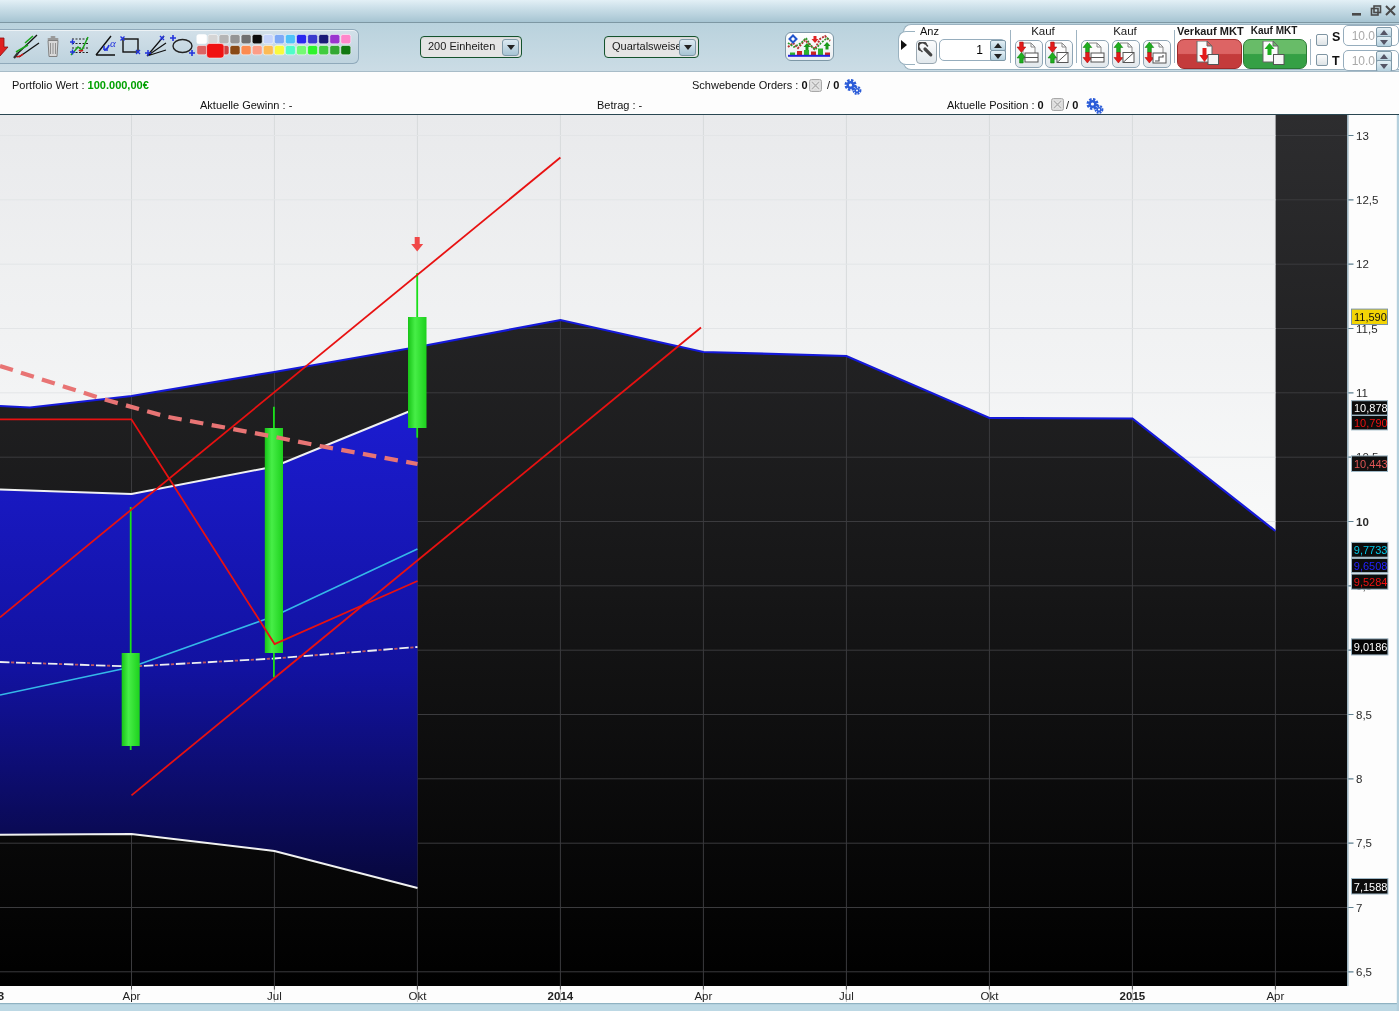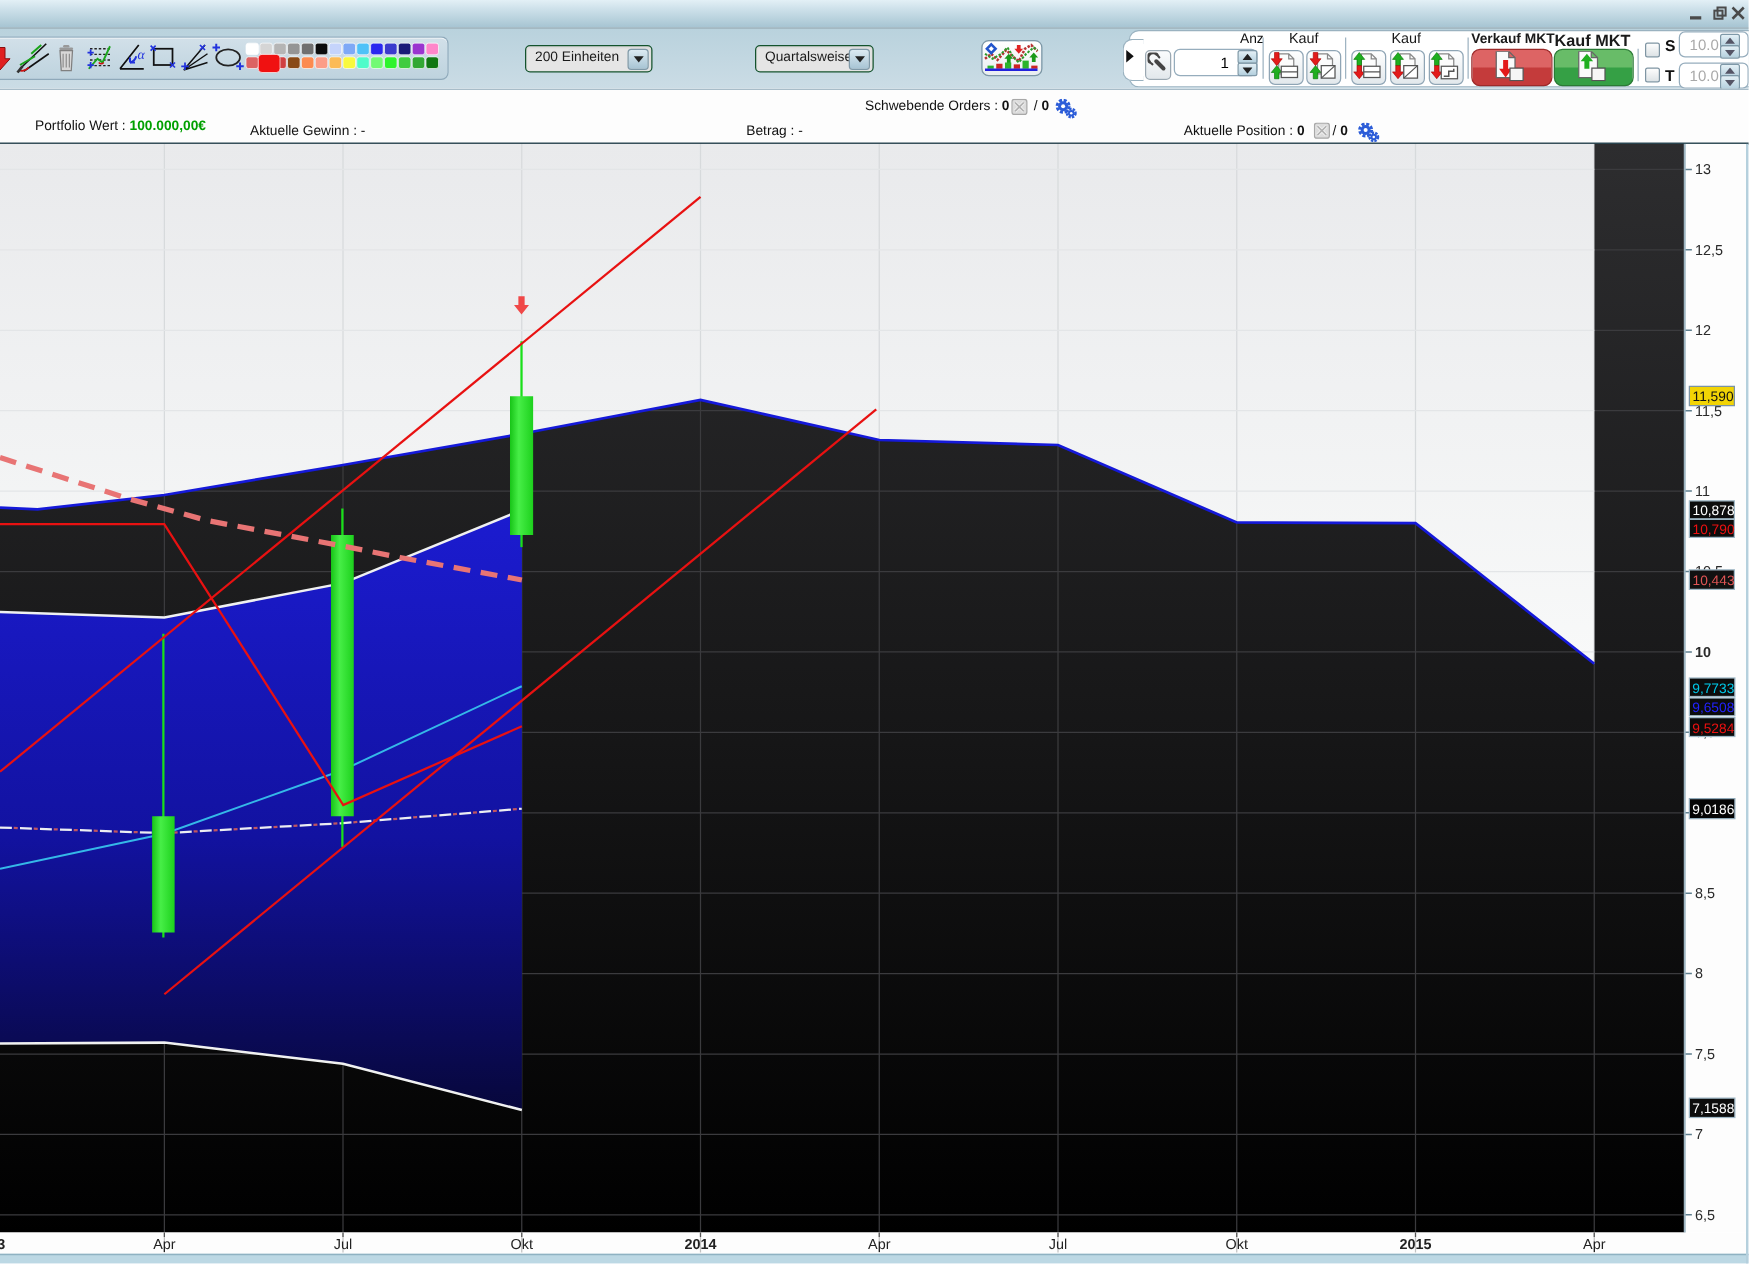--- a/index.html
+++ b/index.html
@@ -158,21 +158,21 @@
 
 <div class="abs" id="tpanel"></div>
 <div class="abs" style="left:898px;top:31px;width:16px;height:32px;background:#fff;border:1px solid #9ab2c0;border-right:none;border-radius:8px 0 0 8px;"></div>
 <div class="abs" style="left:901px;top:40px;width:0;height:0;border-top:5px solid transparent;border-bottom:5px solid transparent;border-left:6px solid #111;"></div>
 <div class="abs" style="left:916px;top:40px;width:19px;height:22px;border:1px solid #9aa8b2;border-radius:4px;background:linear-gradient(#fbfcfd,#e2e8ec);"></div>
 <svg class="abs" style="left:918px;top:42px" width="16" height="18" viewBox="0 0 16 18">
   <path d="M8,2.2 A4.2,4.2 0 1 0 2.2,8" fill="none" stroke="#444" stroke-width="2.4"></path>
   <path d="M7,7 L12.8,12.8" stroke="#444" stroke-width="3.2" stroke-linecap="round"></path>
   <path d="M8,2.2 l1.5,1.8 M2.2,8 l1.8,1.5" stroke="#444" stroke-width="1.6" stroke-linecap="round"></path>
 </svg>
-<div class="abs ib" style="left:992px;top:25px;">Anz</div>
+<div class="abs ib" style="left:920px;top:25px;">Anz</div>
 <div class="abs numbox" style="left:939px;top:38.5px;width:65px;height:20px;">
     <span style="position:absolute;right:22px;top:3px;font-size:12px;">1</span>
   </div>
 <span class="spinb" style="left:989.5px;top:39.5px;">
     <svg width="8" height="6">
       <path d="M0 5 L4 0 L8 5 Z" fill="#222"></path>
     </svg>
   </span>
 <span class="spinb" style="left:989.5px;top:49.5px;">
     <svg width="8" height="6">
@@ -233,21 +233,21 @@
     <use href="#aup" x="99" y="2"></use>
     <use href="#adn" x="99" y="12.5"></use>
     <use href="#diag" x="108" y="12.5"></use>
 
   <use href="#doc" x="136" y="3"></use>
     <use href="#aup" x="130" y="2"></use>
     <use href="#adn" x="130" y="12.5"></use>
     <use href="#step" x="138" y="13"></use>
 </svg>
 <div class="abs ib plabel b" style="left:1177px;width:63px;font-size:11px;">Verkauf MKT</div>
-<div class="abs ib plabel b" style="left:1243px;width:62px;font-size:13px;">Kauf MKT</div>
+<div class="abs ib plabel b" style="left:1243px;width:62px;font-size:10px;">Kauf MKT</div>
 <div id="redbtn"></div>
 <div id="grnbtn"></div>
 <svg class="abs" style="left:1195px;top:41px" width="28" height="24" viewBox="0 0 28 24">
   <path d="M2,0 h10 l5,5 v16 h-15 Z M12,0 v5 h5" fill="#fafafa" stroke="#666" stroke-width="1"></path>
   <path d="M7.5,7 h4 v7 h3.2 l-5.2,7 -5.2,-7 h3.2 Z" fill="#e31b1b"></path>
   <rect x="13" y="13.5" width="10.5" height="10" fill="#f6f6f6" stroke="#555" stroke-width="1"></rect>
 </svg>
 <svg class="abs" style="left:1261px;top:41px" width="28" height="24" viewBox="0 0 28 24">
   <path d="M2,0 h10 l5,5 v16 h-15 Z M12,0 v5 h5" fill="#fafafa" stroke="#666" stroke-width="1"></path>
   <path d="M8.5,2 l5,6 h-3 v6 h-4 v-6 h-3 Z" fill="#1fae1f"></path>
@@ -279,21 +279,21 @@
       <path d="M0 5 L4 0 L8 5 Z" fill="#556"></path>
     </svg>
   </span>
 <span class="spinb" style="left:1376px;top:60px;">
     <svg width="8" height="6">
       <path d="M0 1 L4 6 L8 1 Z" fill="#556"></path>
     </svg>
   </span>
 
 <div class="abs" id="infobar"></div>
-<div class="abs ib" style="left:28px;top:79px;margin-top:16px;">Portfolio Wert : <span class="grn">100.000,00€</span></div>
+<div class="abs ib" style="left:12px;top:79px;">Portfolio Wert : <span class="grn">100.000,00€</span></div>
 <div class="abs ib" style="left:200px;top:98.5px;">Aktuelle Gewinn : -</div>
 <div class="abs ib" style="left:597px;top:98.5px;">Betrag : -</div>
 <div class="abs ib" style="left:692px;top:79px;">Schwebende Orders : <span class="b">0</span></div>
 <div class="abs ib" style="left:827px;top:79px;">/ <span class="b">0</span></div>
 <div class="abs ib" style="left:947px;top:98.5px;">Aktuelle Position : <span class="b">0</span></div>
 <div class="abs ib" style="left:1066px;top:98.5px;">/ <span class="b">0</span></div>
 <svg class="abs" style="left:809px;top:78.5px" width="60" height="18" viewBox="0 0 60 18">
   <rect x="0.5" y="0.5" width="12" height="12" rx="2" fill="#dcdcdc" stroke="#a8a8a8"></rect>
   <path d="M3,3 l7,7 M10,3 l-7,7" stroke="#f2f2f2" stroke-width="2.6"></path>
   <path d="M3,3 l7,7 M10,3 l-7,7" stroke="#b0b0b0" stroke-width="1.4"></path>

